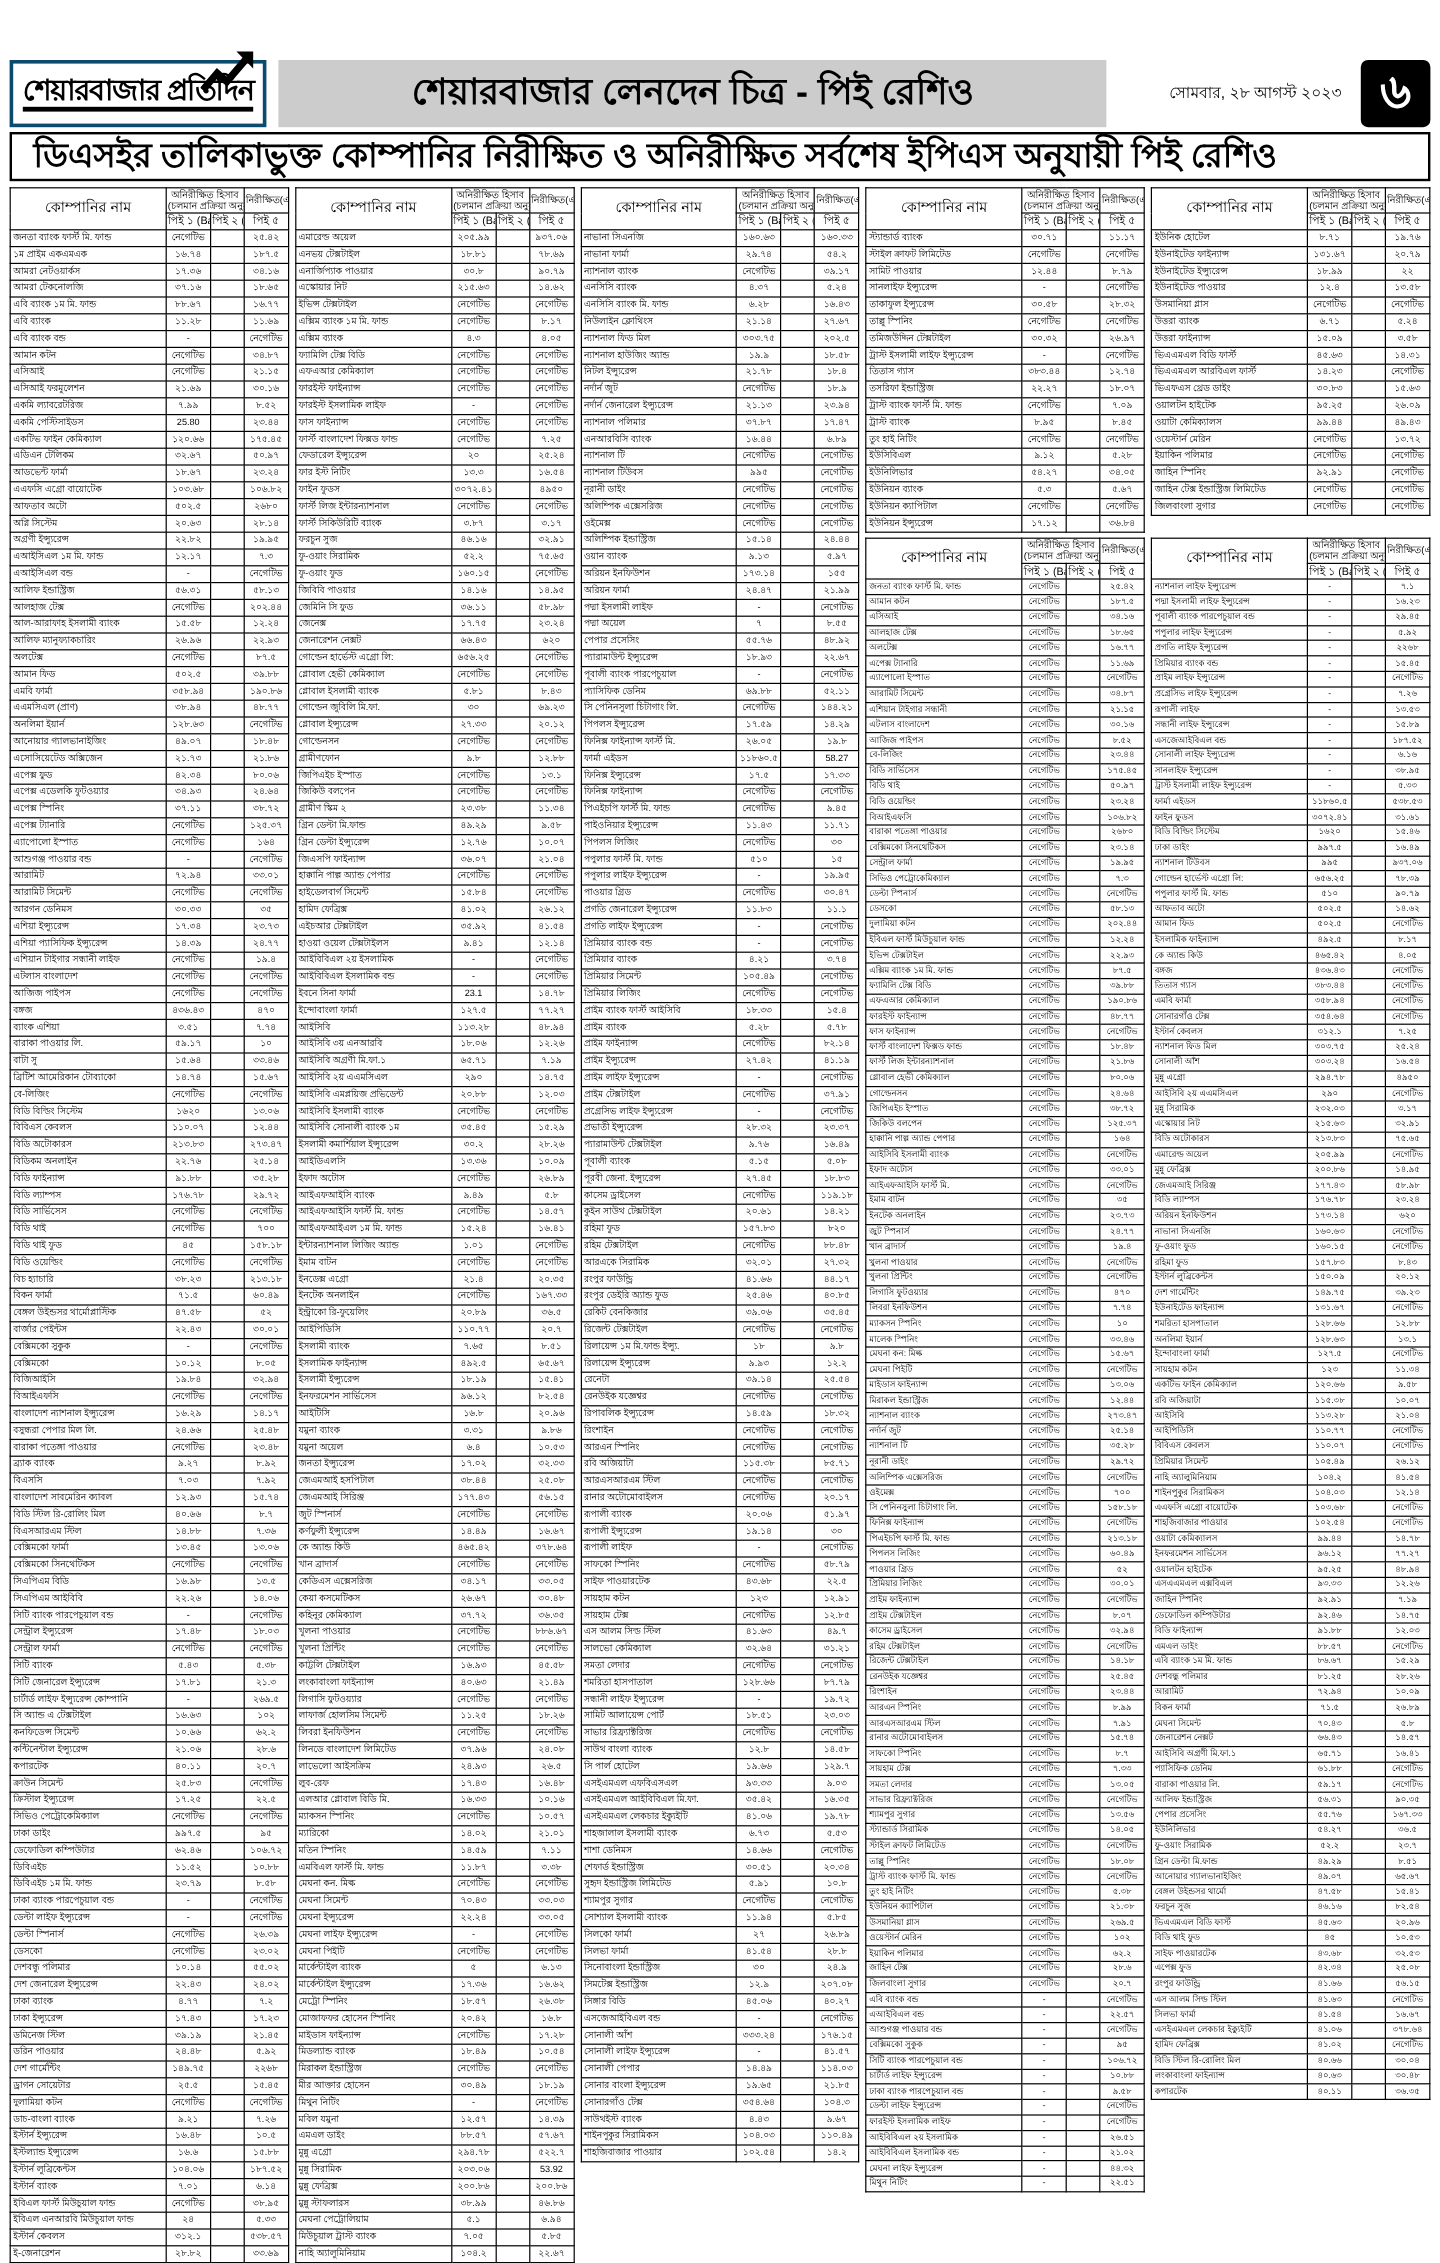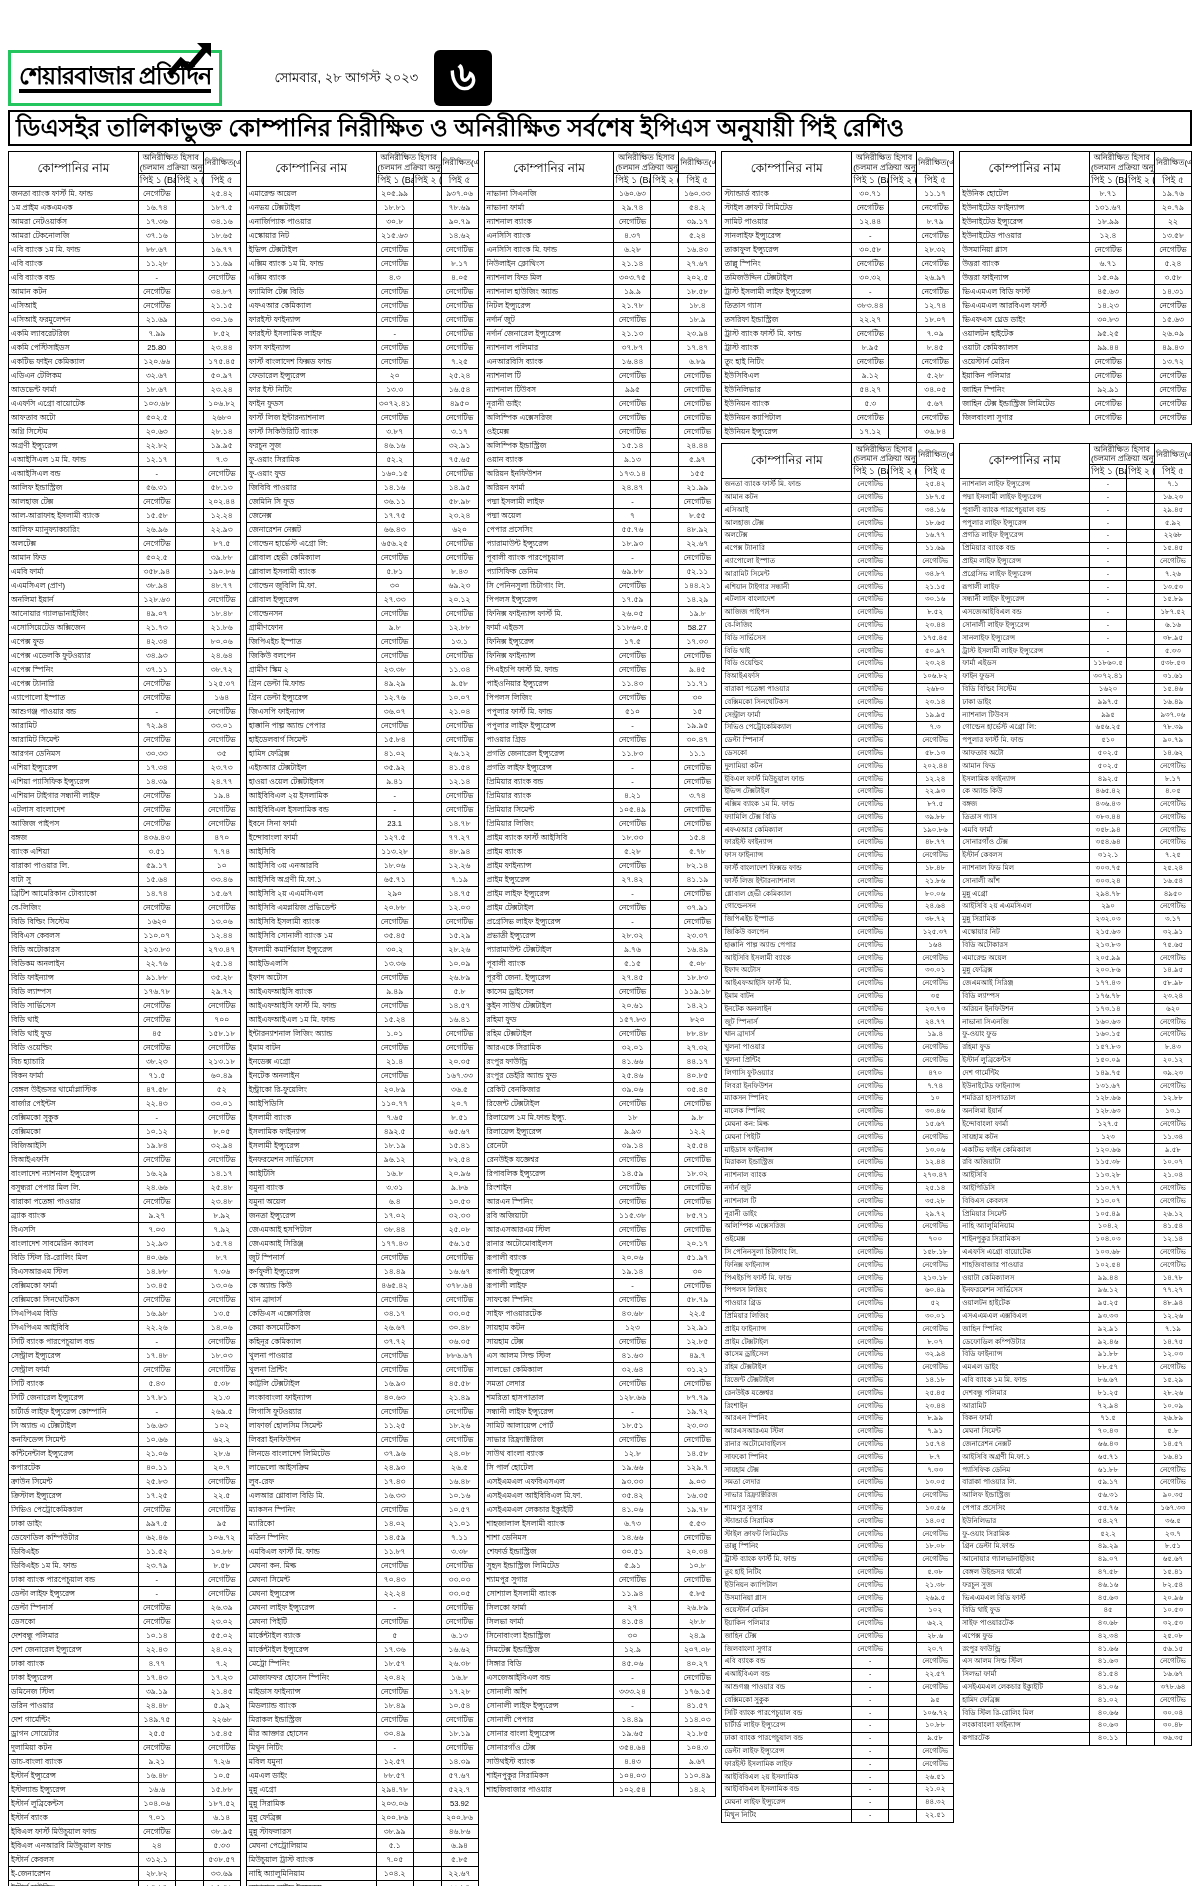--- a/index.html
+++ b/index.html
@@ -1,27 +1,27 @@
 <!DOCTYPE html>
 <html><head>
 <meta charset="utf-8">
 <style>
   html,body{margin:0;padding:0;background:#fff;}
   body{width:1200px;height:1886px;position:relative;font-family:"Liberation Sans",sans-serif;color:#000;}
   .page{position:absolute;left:8px;top:50px;width:1184px;}
   
   .masthead{display:flex;align-items:stretch;gap:10px;height:56px;}
-  .logo{border:3px solid #22c55e;padding:2px 8px;display:flex;align-items:center;position:relative;background:#fff;}
+  .logo{border:3px solid #0c4a6e;padding:2px 8px;display:flex;align-items:center;position:relative;background:#fff;}
   .logo .logo-text{font-weight:bold;font-size:24px;letter-spacing:-1px;border-bottom:4px solid #000;line-height:1.05;}
   .logo svg{position:absolute;right:6px;top:-12px;}
   .main-title{flex:1;background:#ccc;display:flex;align-items:center;justify-content:center;font-weight:bold;font-size:30px;}
   .date-box{display:flex;align-items:center;font-size:13px;padding:0 6px;white-space:nowrap;margin-left:36px;}
   .page-num{width:58px;background:#000;color:#fff;display:flex;align-items:center;justify-content:center;font-size:40px;font-weight:bold;border-radius:6px;}
   
-  .subtitle{border:2px solid #000;margin-top:4px;padding:3px 6px;font-weight:bold;font-size:24px;line-height:1.1;}
+  .subtitle{border:2px solid #000;margin-top:4px;padding:3px 18px;font-weight:bold;font-size:28px;line-height:1.1;}
   
   .cols{display:grid;grid-template-columns:repeat(5,1fr);gap:5px;margin-top:5px;}
   .right-panel{grid-column:4 / span 2;display:flex;flex-direction:column;gap:4px;}
   .pair{display:grid;grid-template-columns:1fr 1fr;gap:5px;align-items:start;}
   table{border-collapse:collapse;width:100%;table-layout:fixed;}
   th,td{border:1px solid #000;overflow:hidden;white-space:nowrap;}
   thead th{font-size:8px;font-weight:normal;text-align:center;line-height:1.15;padding:1px;}
   thead .th-company{font-size:12px;font-weight:normal;}
   thead .th-pe{font-size:9px;}
   tbody td{height:13px;font-size:7.6px;line-height:1;padding:0;}
@@ -39,20 +39,21 @@
 <div class="page">
 
   <div class="masthead">
     <div class="logo">
       <span class="logo-text">শেয়ারবাজার প্রতিদিন</span>
       <svg width="46" height="40" viewBox="0 0 46 40">
         <polyline points="2,34 14,20 22,27 40,6" stroke="#000" stroke-width="6" fill="none"></polyline>
         <polygon points="30,2 44,2 44,16" fill="#000"></polygon>
       </svg>
     </div>
+    <div class="main-title">শেয়ারবাজার লেনদেন চিত্র - পিই রেশিও</div>
     <div class="date-box">সোমবার, ২৮ আগস্ট ২০২৩</div>
     <div class="page-num">৬</div>
   </div>
 
   <div class="subtitle">ডিএসইর তালিকাভুক্ত কোম্পানির নিরীক্ষিত ও অনিরীক্ষিত সর্বশেষ ইপিএস অনুযায়ী পিই রেশিও</div>
 
   <div class="cols">
     <div>
         <div>
           <table>

